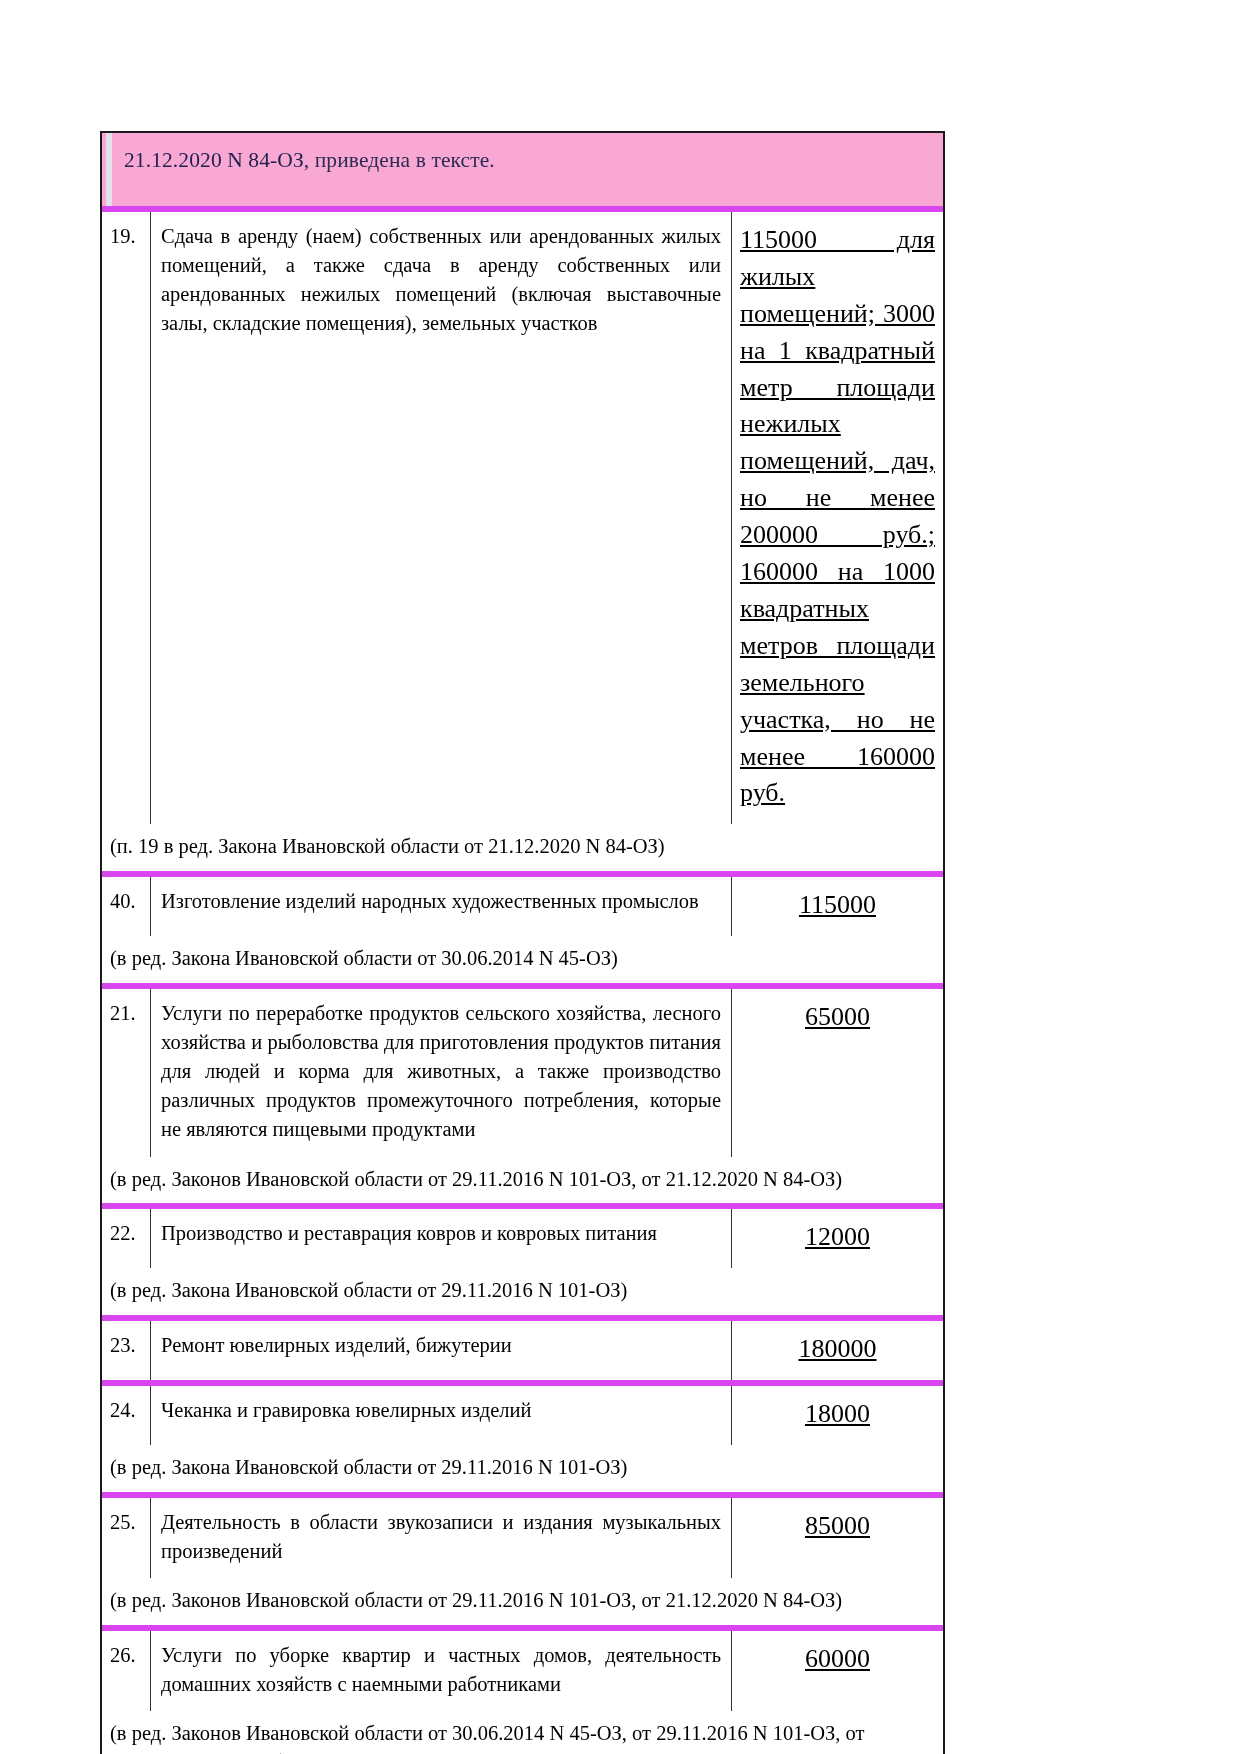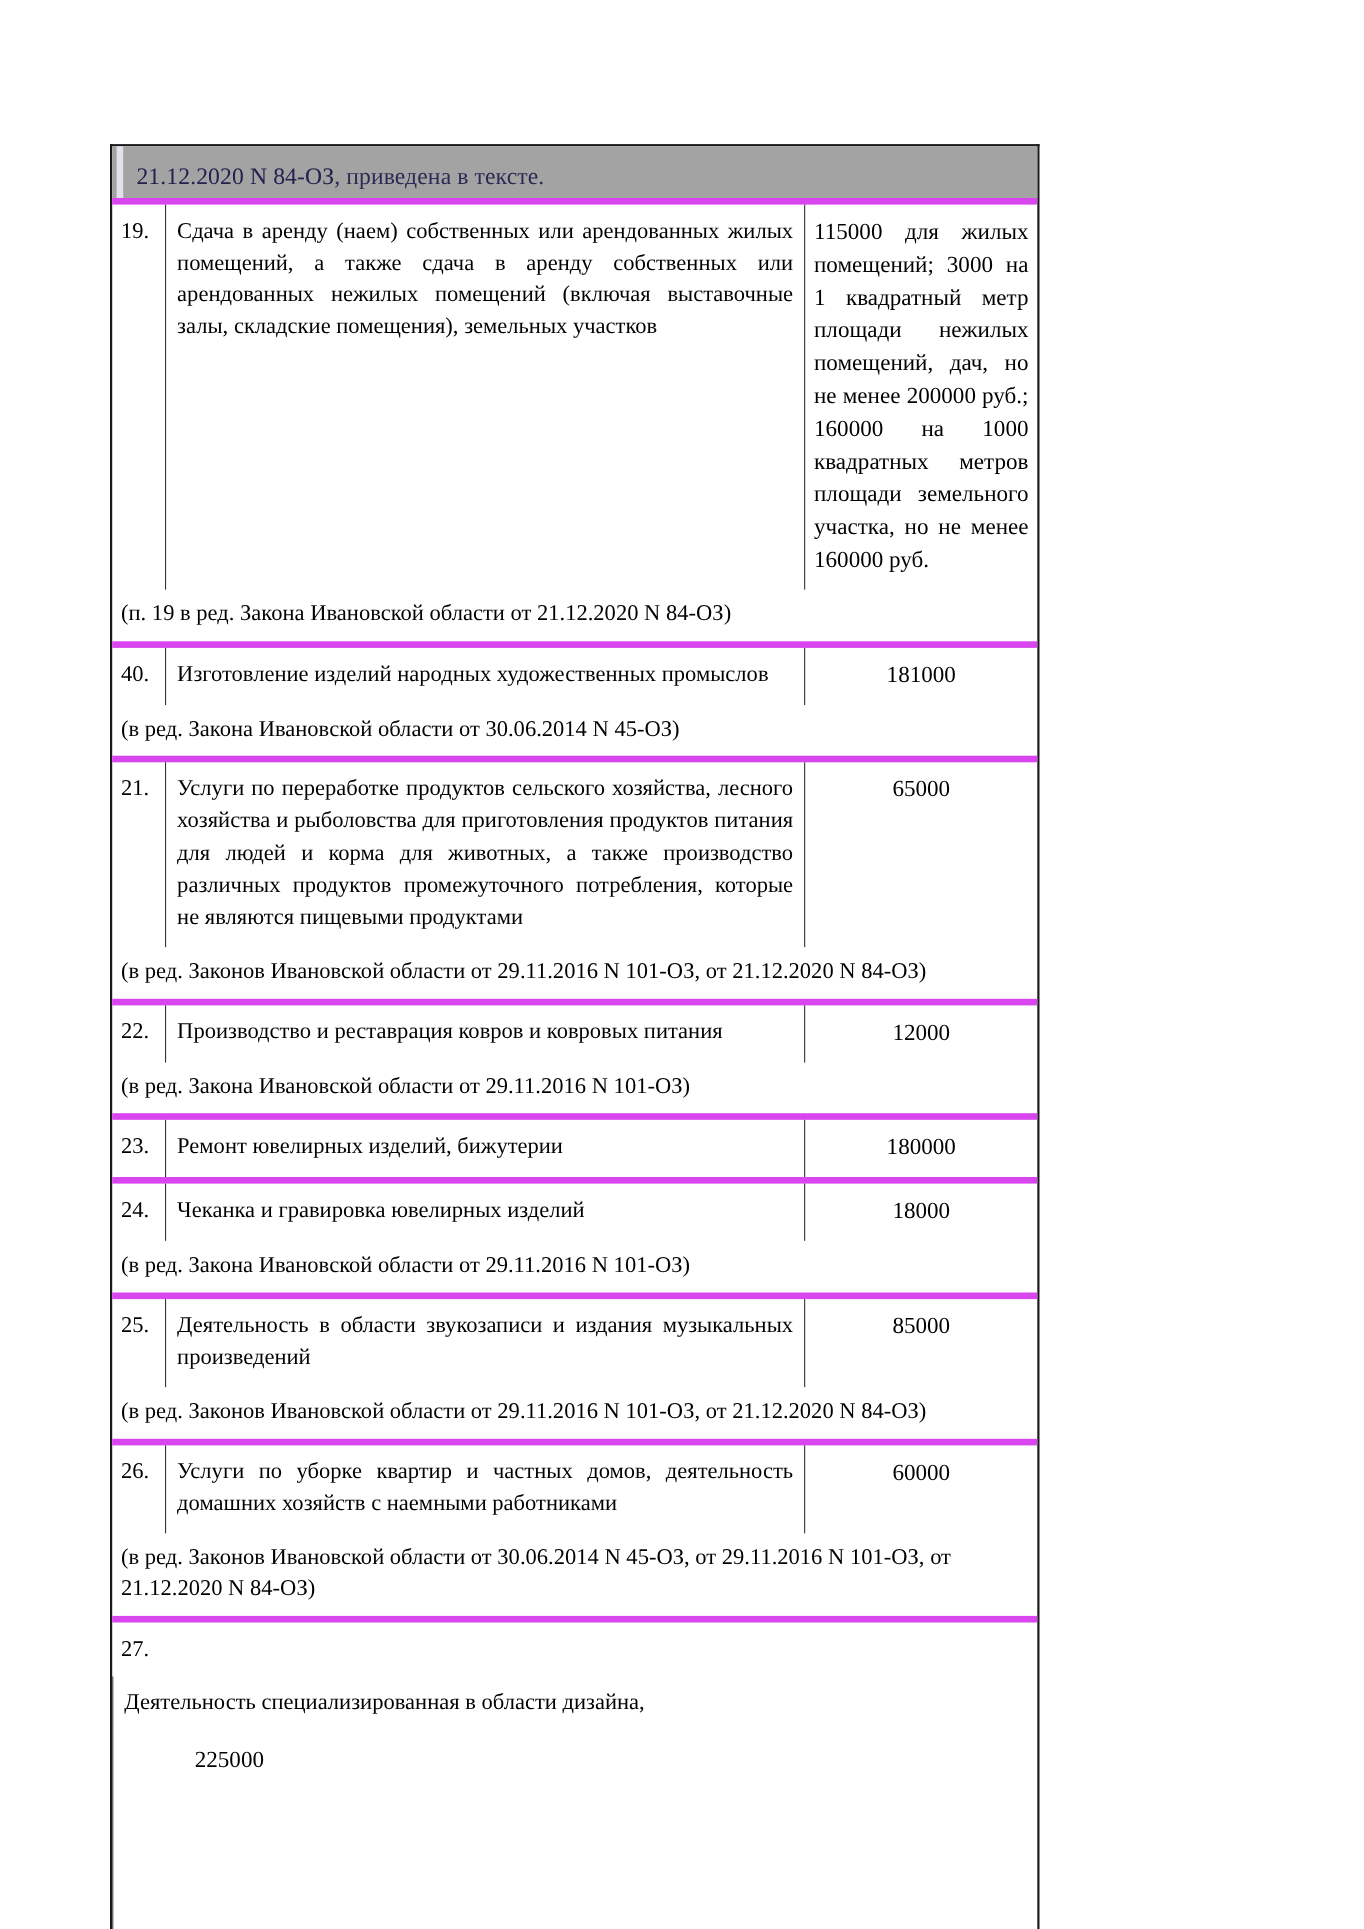--- a/index.html
+++ b/index.html
@@ -32,22 +32,22 @@
     top: 131px;
     width: 845px;
     border: 2px solid #1a1a1a;
     border-bottom: none;
     box-sizing: border-box;
     background: #fff;
   }
 
   
   .banner {
-    background: #a3a3a3;
-    padding: 14px 0 6px 0;
+    background: #f9a8d4;
+    padding: 14px 0 32px 0;
     position: relative;
   }
   .banner-accent {
     position: absolute;
     left: 4px;
     top: 0;
     bottom: 0;
     width: 6px;
     background: #e2e2ec;
   }
@@ -88,22 +88,23 @@
     text-align: justify;
     text-align-last: left;
     hyphens: none;
   }
   .cell-amount {
     width: 212px;
     flex: 0 0 212px;
     box-sizing: border-box;
     border-left: 1.5px solid #333;
     padding: 10px 8px 12px 8px;
-    font-size: 21px;
+    font-size: 26px;
     line-height: 1.42;
+    text-decoration: underline;
   }
   .cell-amount.center {
     text-align: center;
   }
   .cell-amount.justified {
     text-align: justify;
     text-align-last: left;
   }
 
   
@@ -144,21 +145,21 @@
           <div class="cell-no">19.</div>
           <div class="cell-desc">Сдача в аренду (наем) собственных или арендованных жилых помещений, а также сдача в аренду собственных или арендованных нежилых помещений (включая выставочные залы, складские помещения), земельных участков</div>
           <div class="cell-amount justified">115000 для жилых помещений; 3000 на 1 квадратный метр площади нежилых помещений, дач, но не менее 200000 руб.; 160000 на 1000 квадратных метров площади земельного участка, но не менее 160000 руб.</div>
         </div>
         <div class="note-row sep-none">
           <span class="note-text">(п. 19 в ред. Закона Ивановской области от 21.12.2020 N 84-ОЗ)</span>
         </div>
         <div class="row">
           <div class="cell-no">40.</div>
           <div class="cell-desc">Изготовление изделий народных художественных промыслов</div>
-          <div class="cell-amount center">181000</div>
+          <div class="cell-amount center">115000</div>
         </div>
         <div class="note-row sep-none">
           <span class="note-text">(в ред. Закона Ивановской области от 30.06.2014 N 45-ОЗ)</span>
         </div>
         <div class="row">
           <div class="cell-no">21.</div>
           <div class="cell-desc">Услуги по переработке продуктов сельского хозяйства, лесного хозяйства и рыболовства для приготовления продуктов питания для людей и корма для животных, а также производство различных продуктов промежуточного потребления, которые не являются пищевыми продуктами</div>
           <div class="cell-amount center">65000</div>
         </div>
         <div class="note-row sep-none">

